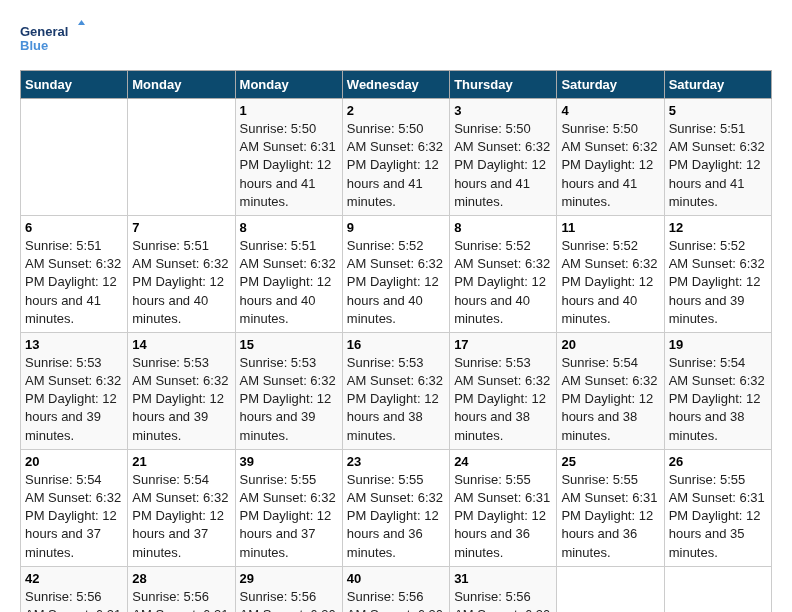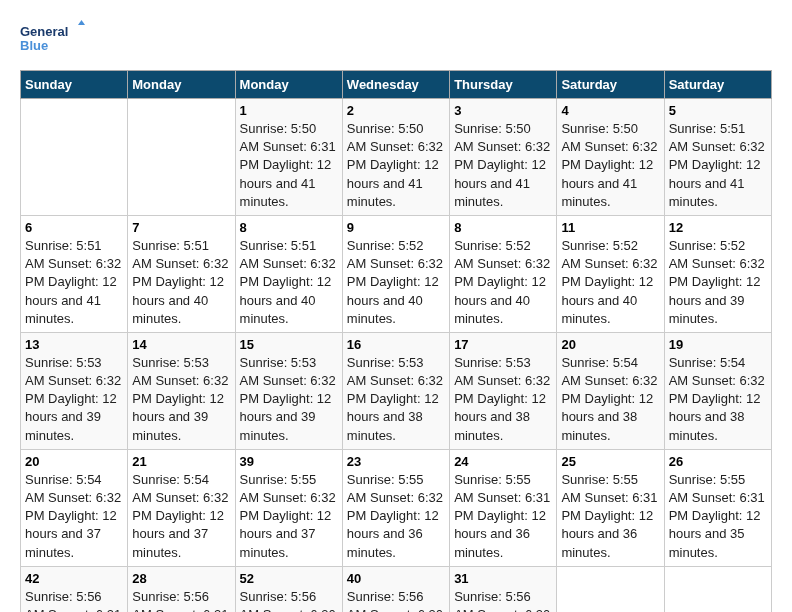--- a/index.html
+++ b/index.html
@@ -279,21 +279,21 @@
 Sunset: 6:31 PM
 Daylight: 12 hours and 35 minutes.</div>
         </td>
         <td>
           <span class="day-number">28</span>
           <div class="day-info">Sunrise: 5:56 AM
 Sunset: 6:31 PM
 Daylight: 12 hours and 34 minutes.</div>
         </td>
         <td>
-          <span class="day-number">52</span>
+          <span class="day-number">29</span>
           <div class="day-info">Sunrise: 5:56 AM
 Sunset: 6:30 PM
 Daylight: 12 hours and 34 minutes.</div>
         </td>
         <td>
           <span class="day-number">40</span>
           <div class="day-info">Sunrise: 5:56 AM
 Sunset: 6:30 PM
 Daylight: 12 hours and 34 minutes.</div>
         </td>

